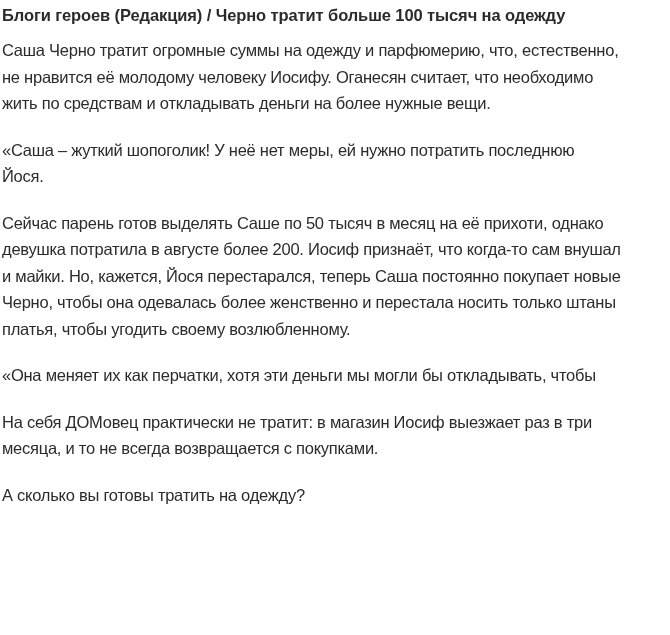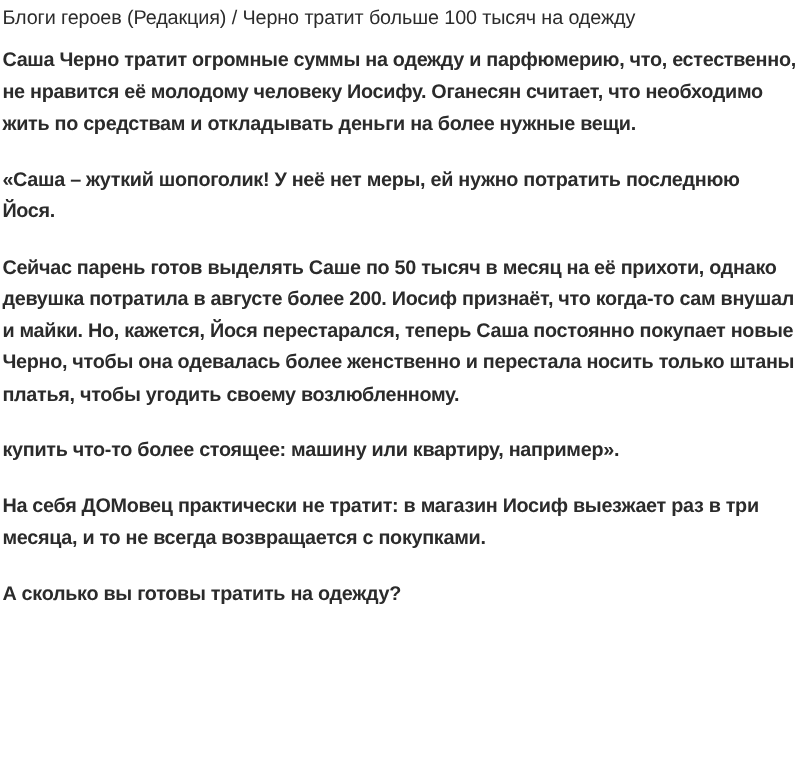--- a/index.html
+++ b/index.html
@@ -12,28 +12,27 @@
     overflow: hidden;
     background: #ffffff;
     color: #2b2b2b;
     font-family: "Liberation Sans", "DejaVu Sans", sans-serif;
     box-sizing: border-box;
     padding: 3px 0 0 2px;
   }
   .article-title {
     font-size: 16.5px;
     line-height: 24px;
-    font-weight: 400;
+    font-weight: 700;
     letter-spacing: -0.1px;
     white-space: nowrap;
     margin: 0 16px 10px 0;
   }
   .para {
     margin: 0 0 20px 0;
-    font-weight: bold;
   }
   .para:last-child {
     margin-bottom: 0;
   }
   .line {
     font-size: 16.5px;
     line-height: 26.5px;
     letter-spacing: -0.25px;
     white-space: nowrap;
   }
@@ -58,21 +57,21 @@
 
   <div class="para">
     <div class="line">Сейчас парень готов выделять Саше по 50 тысяч в месяц на её прихоти, однако</div>
     <div class="line">девушка потратила в августе более 200. Иосиф признаёт, что когда-то сам внушал</div>
     <div class="line">и майки. Но, кажется, Йося перестарался, теперь Саша постоянно покупает новые</div>
     <div class="line">Черно, чтобы она одевалась более женственно и перестала носить только штаны</div>
     <div class="line">платья, чтобы угодить своему возлюбленному.</div>
   </div>
 
   <div class="para">
-    <div class="line">купить что-то более стоящее: машину или квартиру, например».</div>
+    <div class="line">«Она меняет их как перчатки, хотя эти деньги мы могли бы откладывать, чтобы</div>
   </div>
 
   <div class="para">
     <div class="line">На себя ДОМовец практически не тратит: в магазин Иосиф выезжает раз в три</div>
     <div class="line">месяца, и то не всегда возвращается с покупками.</div>
   </div>
 
 
   <div class="para">
     <div class="line">А сколько вы готовы тратить на одежду?</div>

